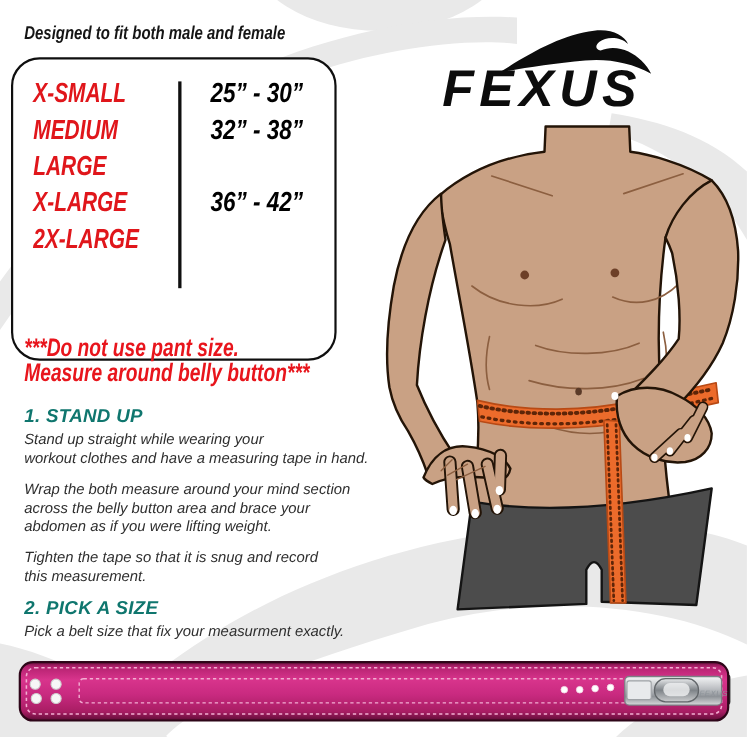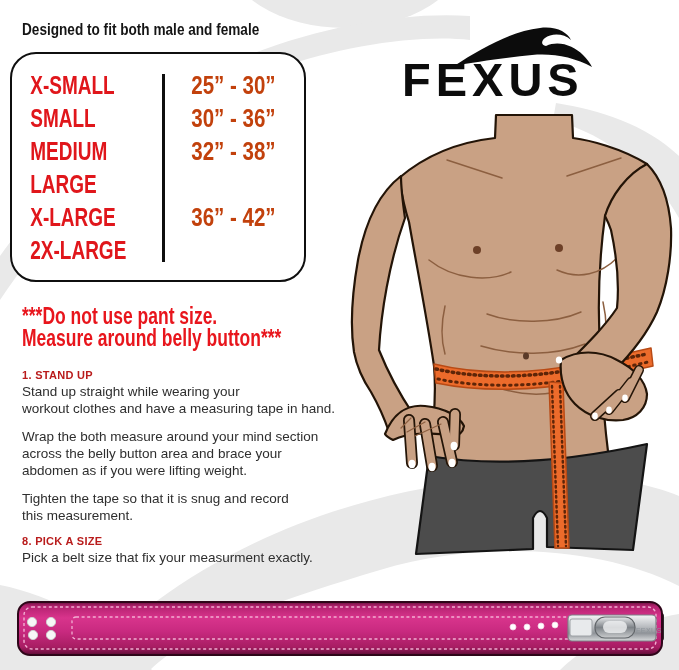--- a/index.html
+++ b/index.html
@@ -1,50 +1,50 @@
 <!DOCTYPE html>
 <html><head>
 <meta charset="utf-8">
 <style>
   html,body{margin:0;padding:0;background:#fff;}
   .page{position:relative;width:679px;height:670px;background:#ffffff;overflow:hidden;
-        font-family:"Liberation Sans",sans-serif;}
+        font-family:"Liberation Sans",sans-serif;font-style:italic;}
   .abs{position:absolute;}
   svg{display:block;}
 
   
   #watermark{left:0;top:0;z-index:0;}
 
   
   .tagline{left:22px;top:20px;z-index:5;font-size:17px;font-weight:bold;color:#151515;
            transform:scaleX(0.80);transform-origin:left top;white-space:nowrap;letter-spacing:0px;}
 
   
-  .chart-box{left:10px;top:52px;width:296px;height:230px;background:#fff;border:2.5px solid #0f0f0f;
+  .chart-box{left:10px;top:52px;width:296px;height:276px;background:#fff;border:2.5px solid #0f0f0f;
              border-radius:26px;z-index:5;box-sizing:border-box;padding-top:15px;}
   .chart-divider{left:150px;top:20px;width:2.5px;height:188px;background:#0f0f0f;}
   .chart-row{display:flex;height:33px;align-items:center;}
   .chart-size{width:150px;padding-left:24px;box-sizing:border-box;font-size:25px;font-weight:bold;
               color:#e0161b;transform:scaleX(0.76);transform-origin:left center;white-space:nowrap;}
-  .chart-range{flex:1;display:flex;justify-content:center;font-size:25px;font-weight:bold;color:#c2410c;}
+  .chart-range{flex:1;display:flex;justify-content:center;font-size:25px;font-weight:bold;color:#000000;}
   .chart-range span{transform:scaleX(0.82);white-space:nowrap;}
 
   
   #wave-logo{left:452px;top:20px;z-index:6;}
   .brand-name{left:402px;top:52px;z-index:6;font-size:47px;font-weight:800;color:#0c0c0c;
               letter-spacing:5px;white-space:nowrap;}
 
   
   .warning{left:22px;top:305px;z-index:5;font-size:23px;font-weight:800;color:#e8151c;
            line-height:22px;transform:scaleX(0.76);transform-origin:left top;white-space:nowrap;}
 
   
   .steps{left:22px;top:369px;width:360px;z-index:5;}
   .step{margin-bottom:11px;}
-  .step-title{font-size:11px;font-weight:bold;color:#b91c1c;letter-spacing:0.3px;margin-bottom:2px;}
+  .step-title{font-size:17px;font-weight:bold;color:#0f766e;letter-spacing:0.3px;margin-bottom:2px;}
   .step-body{font-size:13.5px;color:#2e2e2e;line-height:17px;white-space:pre-line;}
 
   
   #figure{left:349px;top:98px;z-index:4;}
   #belt{left:10px;top:595px;z-index:6;}
 </style>
 </head>
 <body>
 
 <div class="page">
@@ -61,26 +61,20 @@
   </svg>
 
   <div class="abs tagline">Designed to fit both male and female</div>
 
   <div class="abs chart-box">
     <div class="abs chart-divider"></div>
     <div class="chart-row">
       <div class="chart-size">X-SMALL</div>
       <div class="chart-range">
           <span>25” - 30”</span>
-        </div>
-    </div>
-    <div class="chart-row">
-      <div class="chart-size">SMALL</div>
-      <div class="chart-range">
-          <span>30” - 36”</span>
         </div>
     </div>
     <div class="chart-row">
       <div class="chart-size">MEDIUM</div>
       <div class="chart-range">
           <span>32” - 38”</span>
         </div>
     </div>
     <div class="chart-row">
       <div class="chart-size">LARGE</div>
@@ -200,21 +194,21 @@
     <div class="step">
       <div class="step-body">Wrap the both measure around your mind section
 across the belly button area and brace your
 abdomen as if you were lifting weight.</div>
     </div>
     <div class="step">
       <div class="step-body">Tighten the tape so that it is snug and record
 this measurement.</div>
     </div>
     <div class="step">
-      <div class="step-title">8. PICK A SIZE</div>
+      <div class="step-title">2. PICK A SIZE</div>
       <div class="step-body">Pick a belt size that fix your measurment exactly.</div>
     </div>
   </div>
 
   <svg id="belt" class="abs" width="660" height="72" viewBox="0 0 660 72">
     <defs>
       <linearGradient id="beltGrad" x1="0" y1="0" x2="0" y2="1">
         <stop offset="0" stop-color="#6b0f3e"></stop>
         <stop offset="0.08" stop-color="#b52270"></stop>
         <stop offset="0.3" stop-color="#d8348c"></stop>

